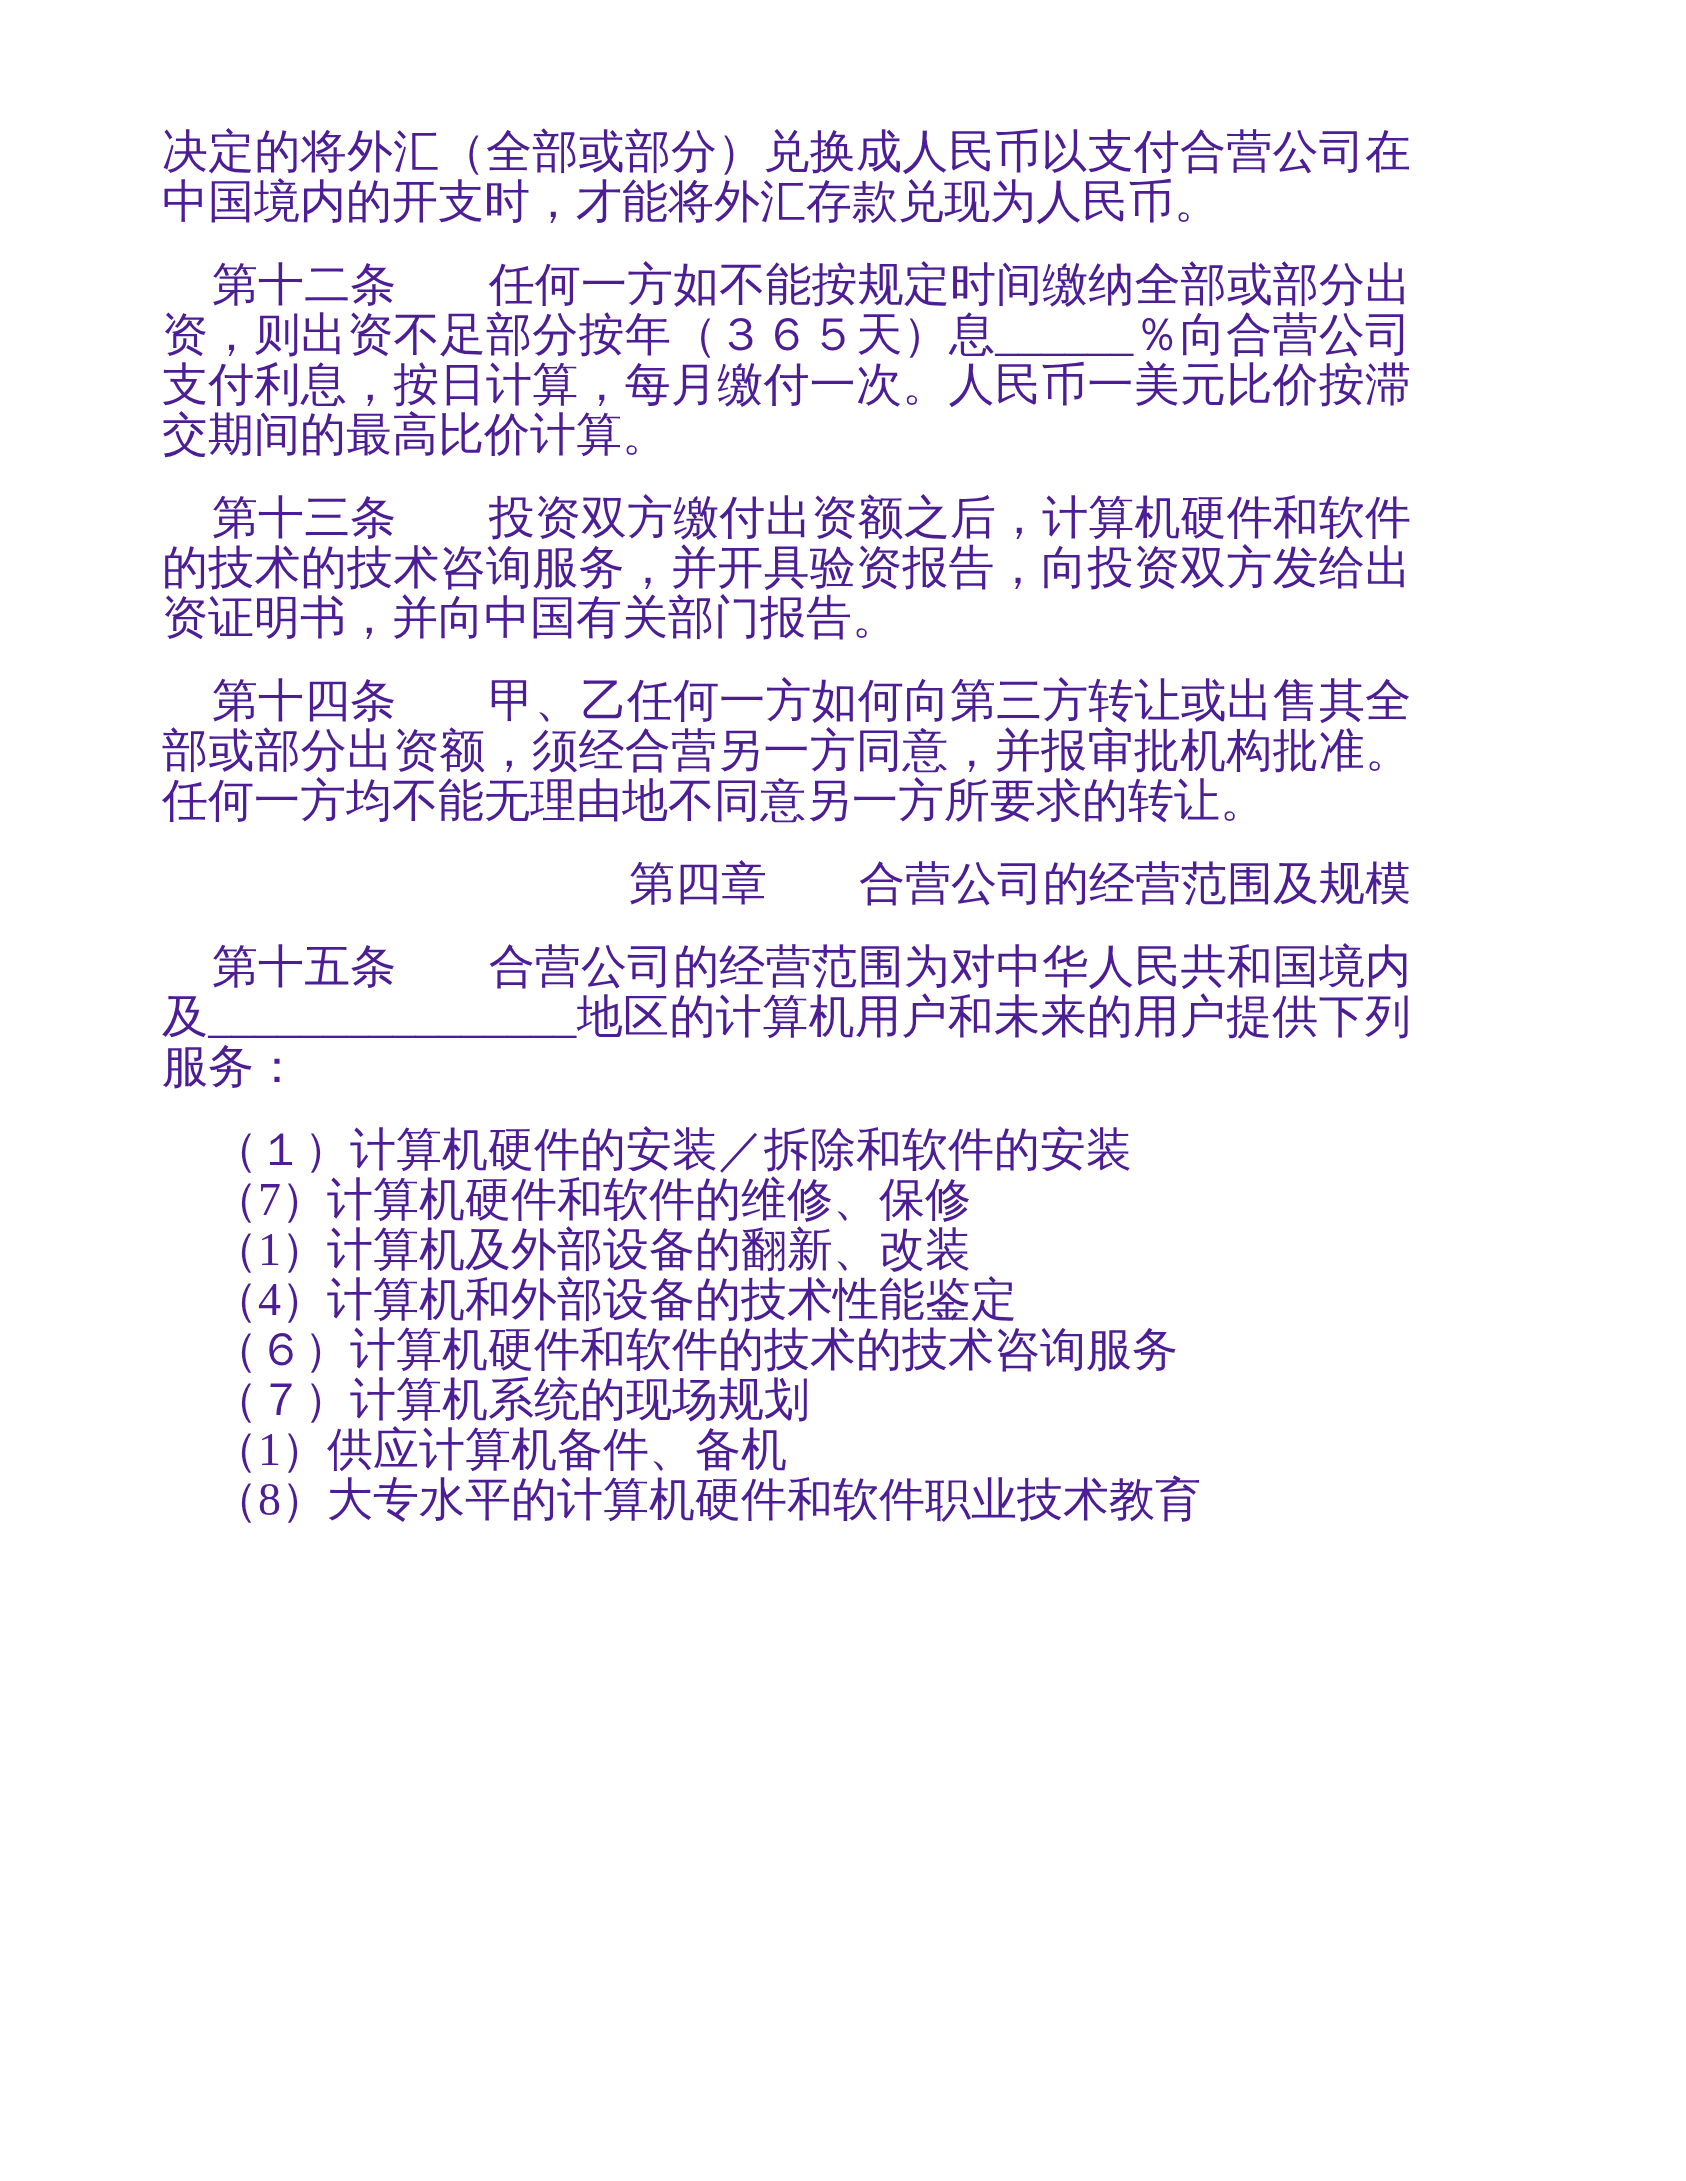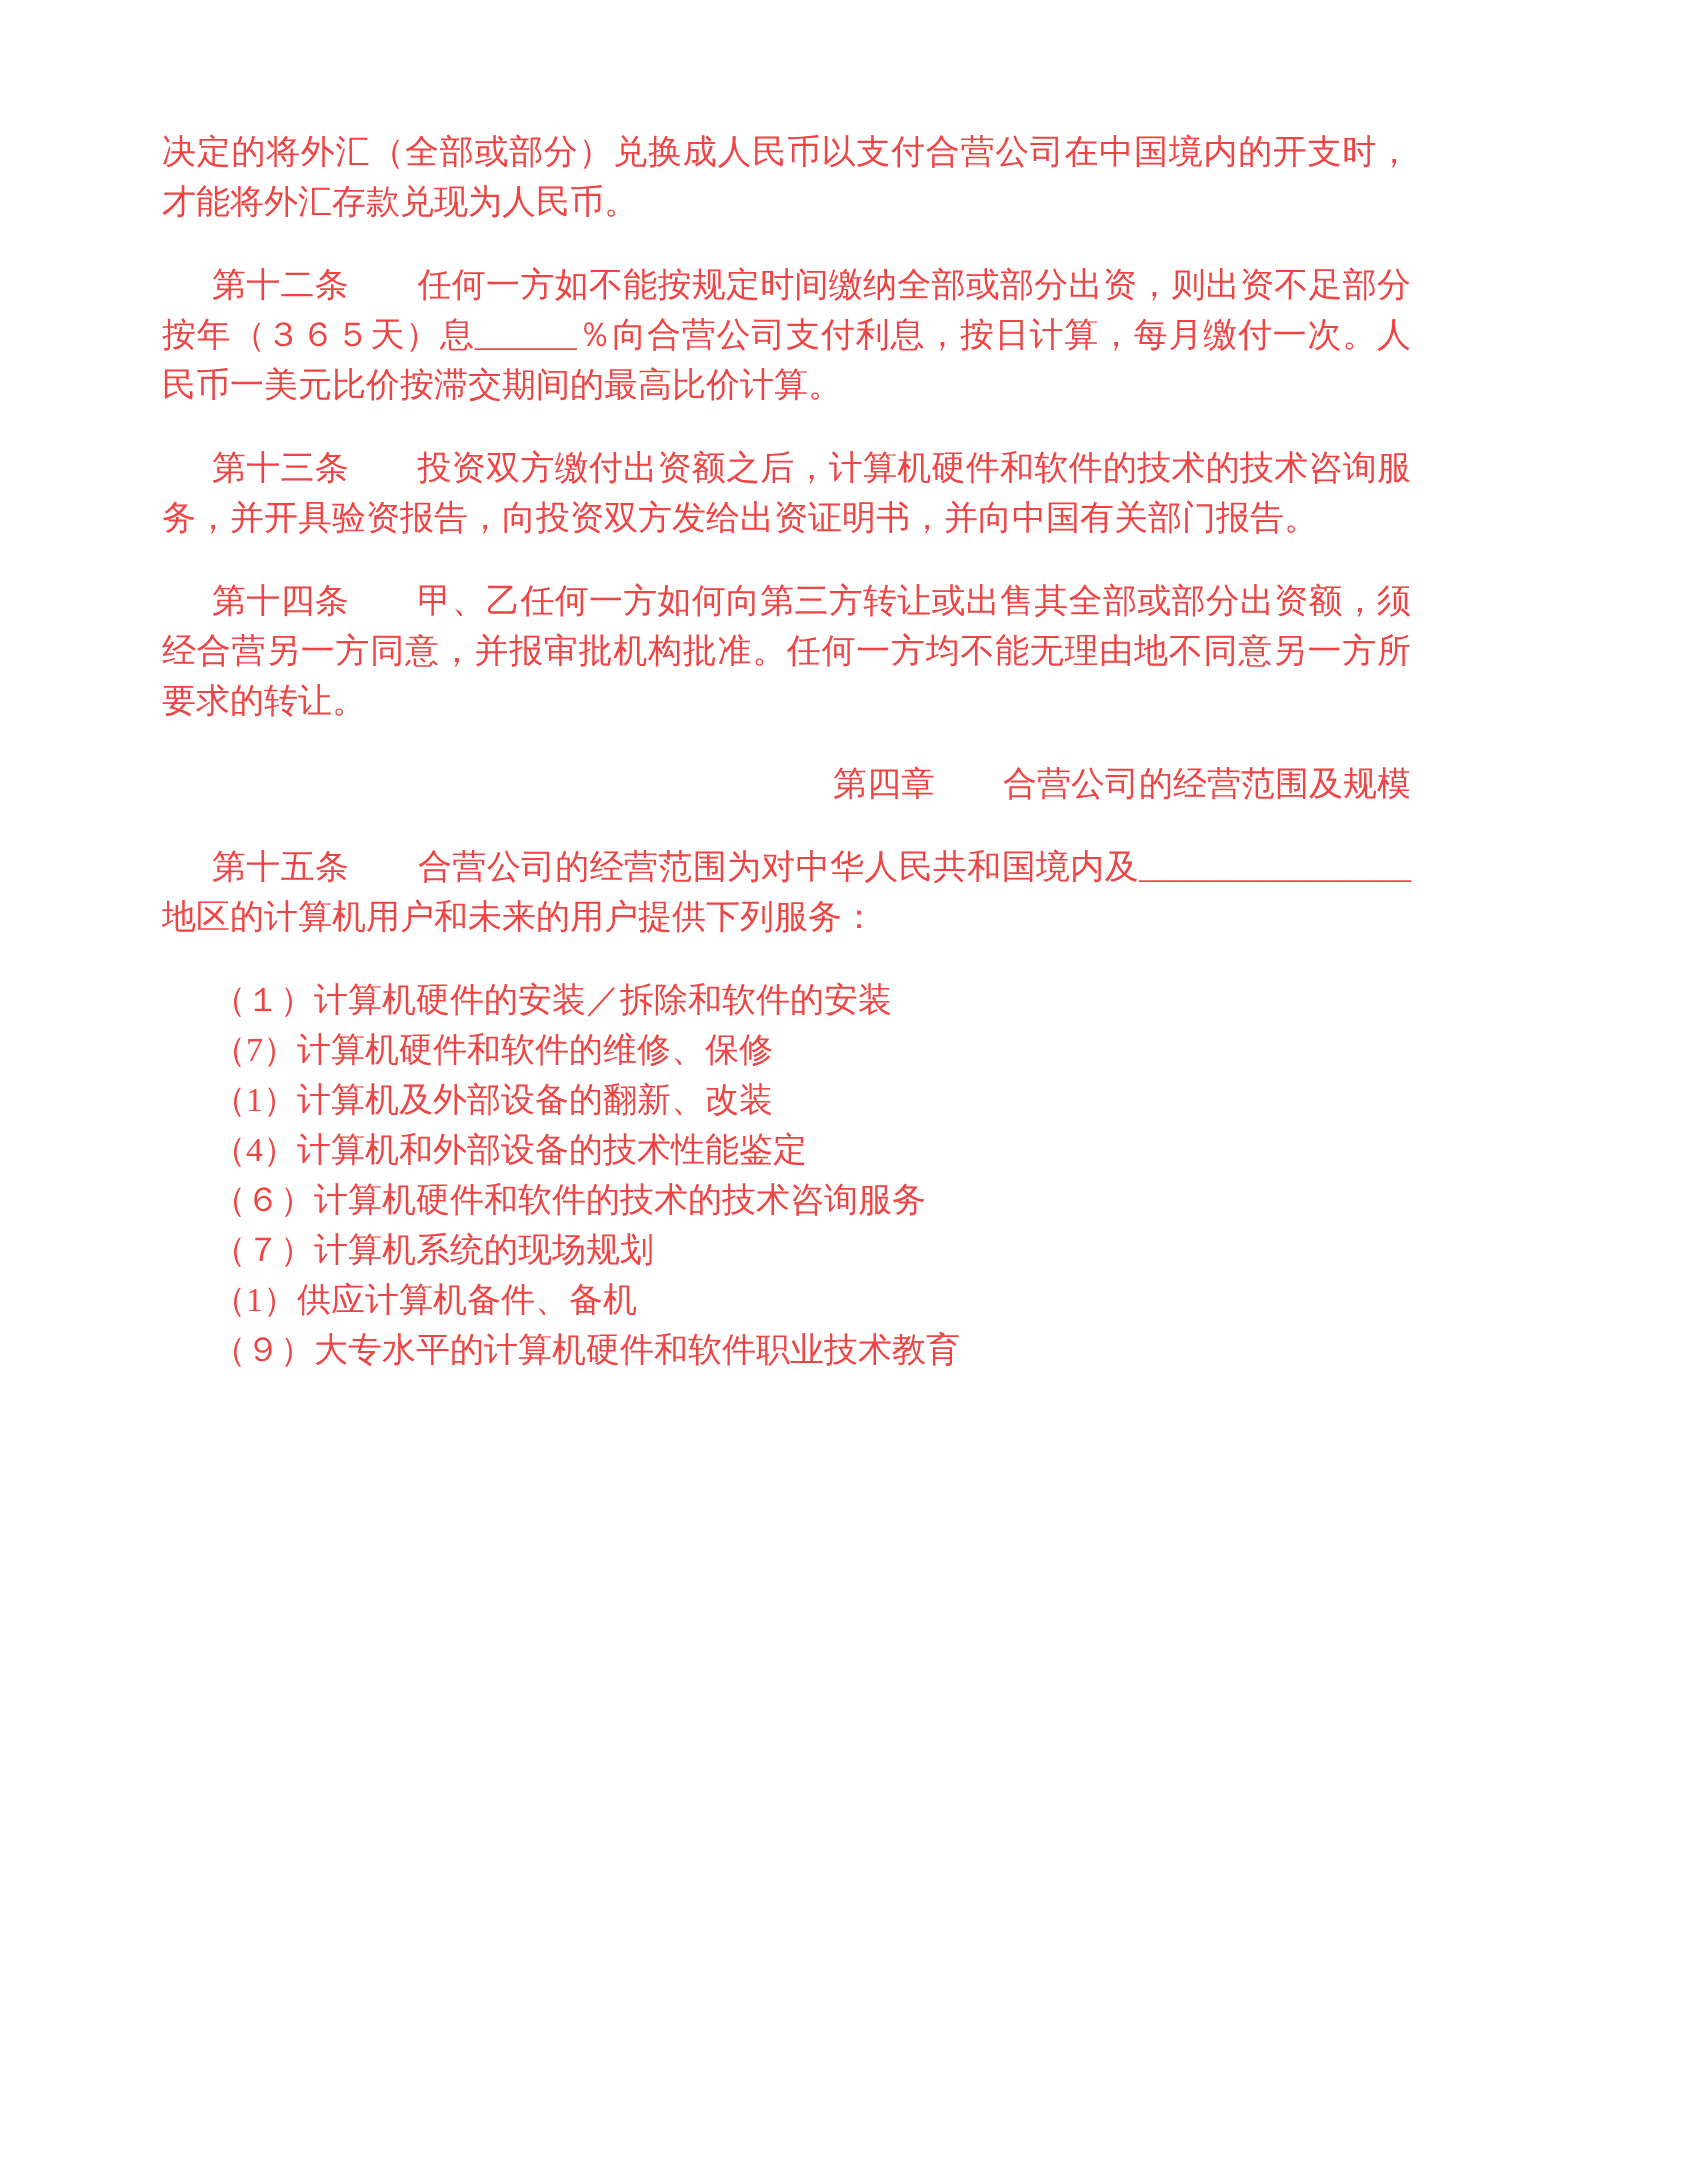--- a/index.html
+++ b/index.html
@@ -8,22 +8,22 @@
     background: #ffffff;
   }
   .page {
     position: relative;
     width: 1686px;
     height: 2074px;
     box-sizing: border-box;
     background: #ffffff;
     padding: 127px 275px 0 162px;
     font-family: "Liberation Serif", "DejaVu Serif", serif;
-    font-size: 34px;
-    color: #ef4444;
+    font-size: 46px;
+    color: #4c1d95;
     overflow: hidden;
   }
   .page p {
     margin: 0 0 33px 0;
     line-height: 50px;
     text-align: justify;
     word-break: break-all;
   }
   .page p.cont {
     text-indent: 0;
@@ -51,15 +51,15 @@
   <p class="indent">第十四条　　甲、乙任何一方如何向第三方转让或出售其全部或部分出资额，须经合营另一方同意，并报审批机构批准。任何一方均不能无理由地不同意另一方所要求的转让。</p>
   <p class="indent heading">第四章　　合营公司的经营范围及规模</p>
   <p class="indent">第十五条　　合营公司的经营范围为对中华人民共和国境内及________________地区的计算机用户和未来的用户提供下列服务：</p>
   <p class="list">（１）计算机硬件的安装／拆除和软件的安装</p>
   <p class="list">（7）计算机硬件和软件的维修、保修</p>
   <p class="list">（1）计算机及外部设备的翻新、改装</p>
   <p class="list">（4）计算机和外部设备的技术性能鉴定</p>
   <p class="list">（６）计算机硬件和软件的技术的技术咨询服务</p>
   <p class="list">（７）计算机系统的现场规划</p>
   <p class="list">（1）供应计算机备件、备机</p>
-  <p class="list">（９）大专水平的计算机硬件和软件职业技术教育</p>
+  <p class="list">（8）大专水平的计算机硬件和软件职业技术教育</p>
 </div>
 
 
 </body></html>

